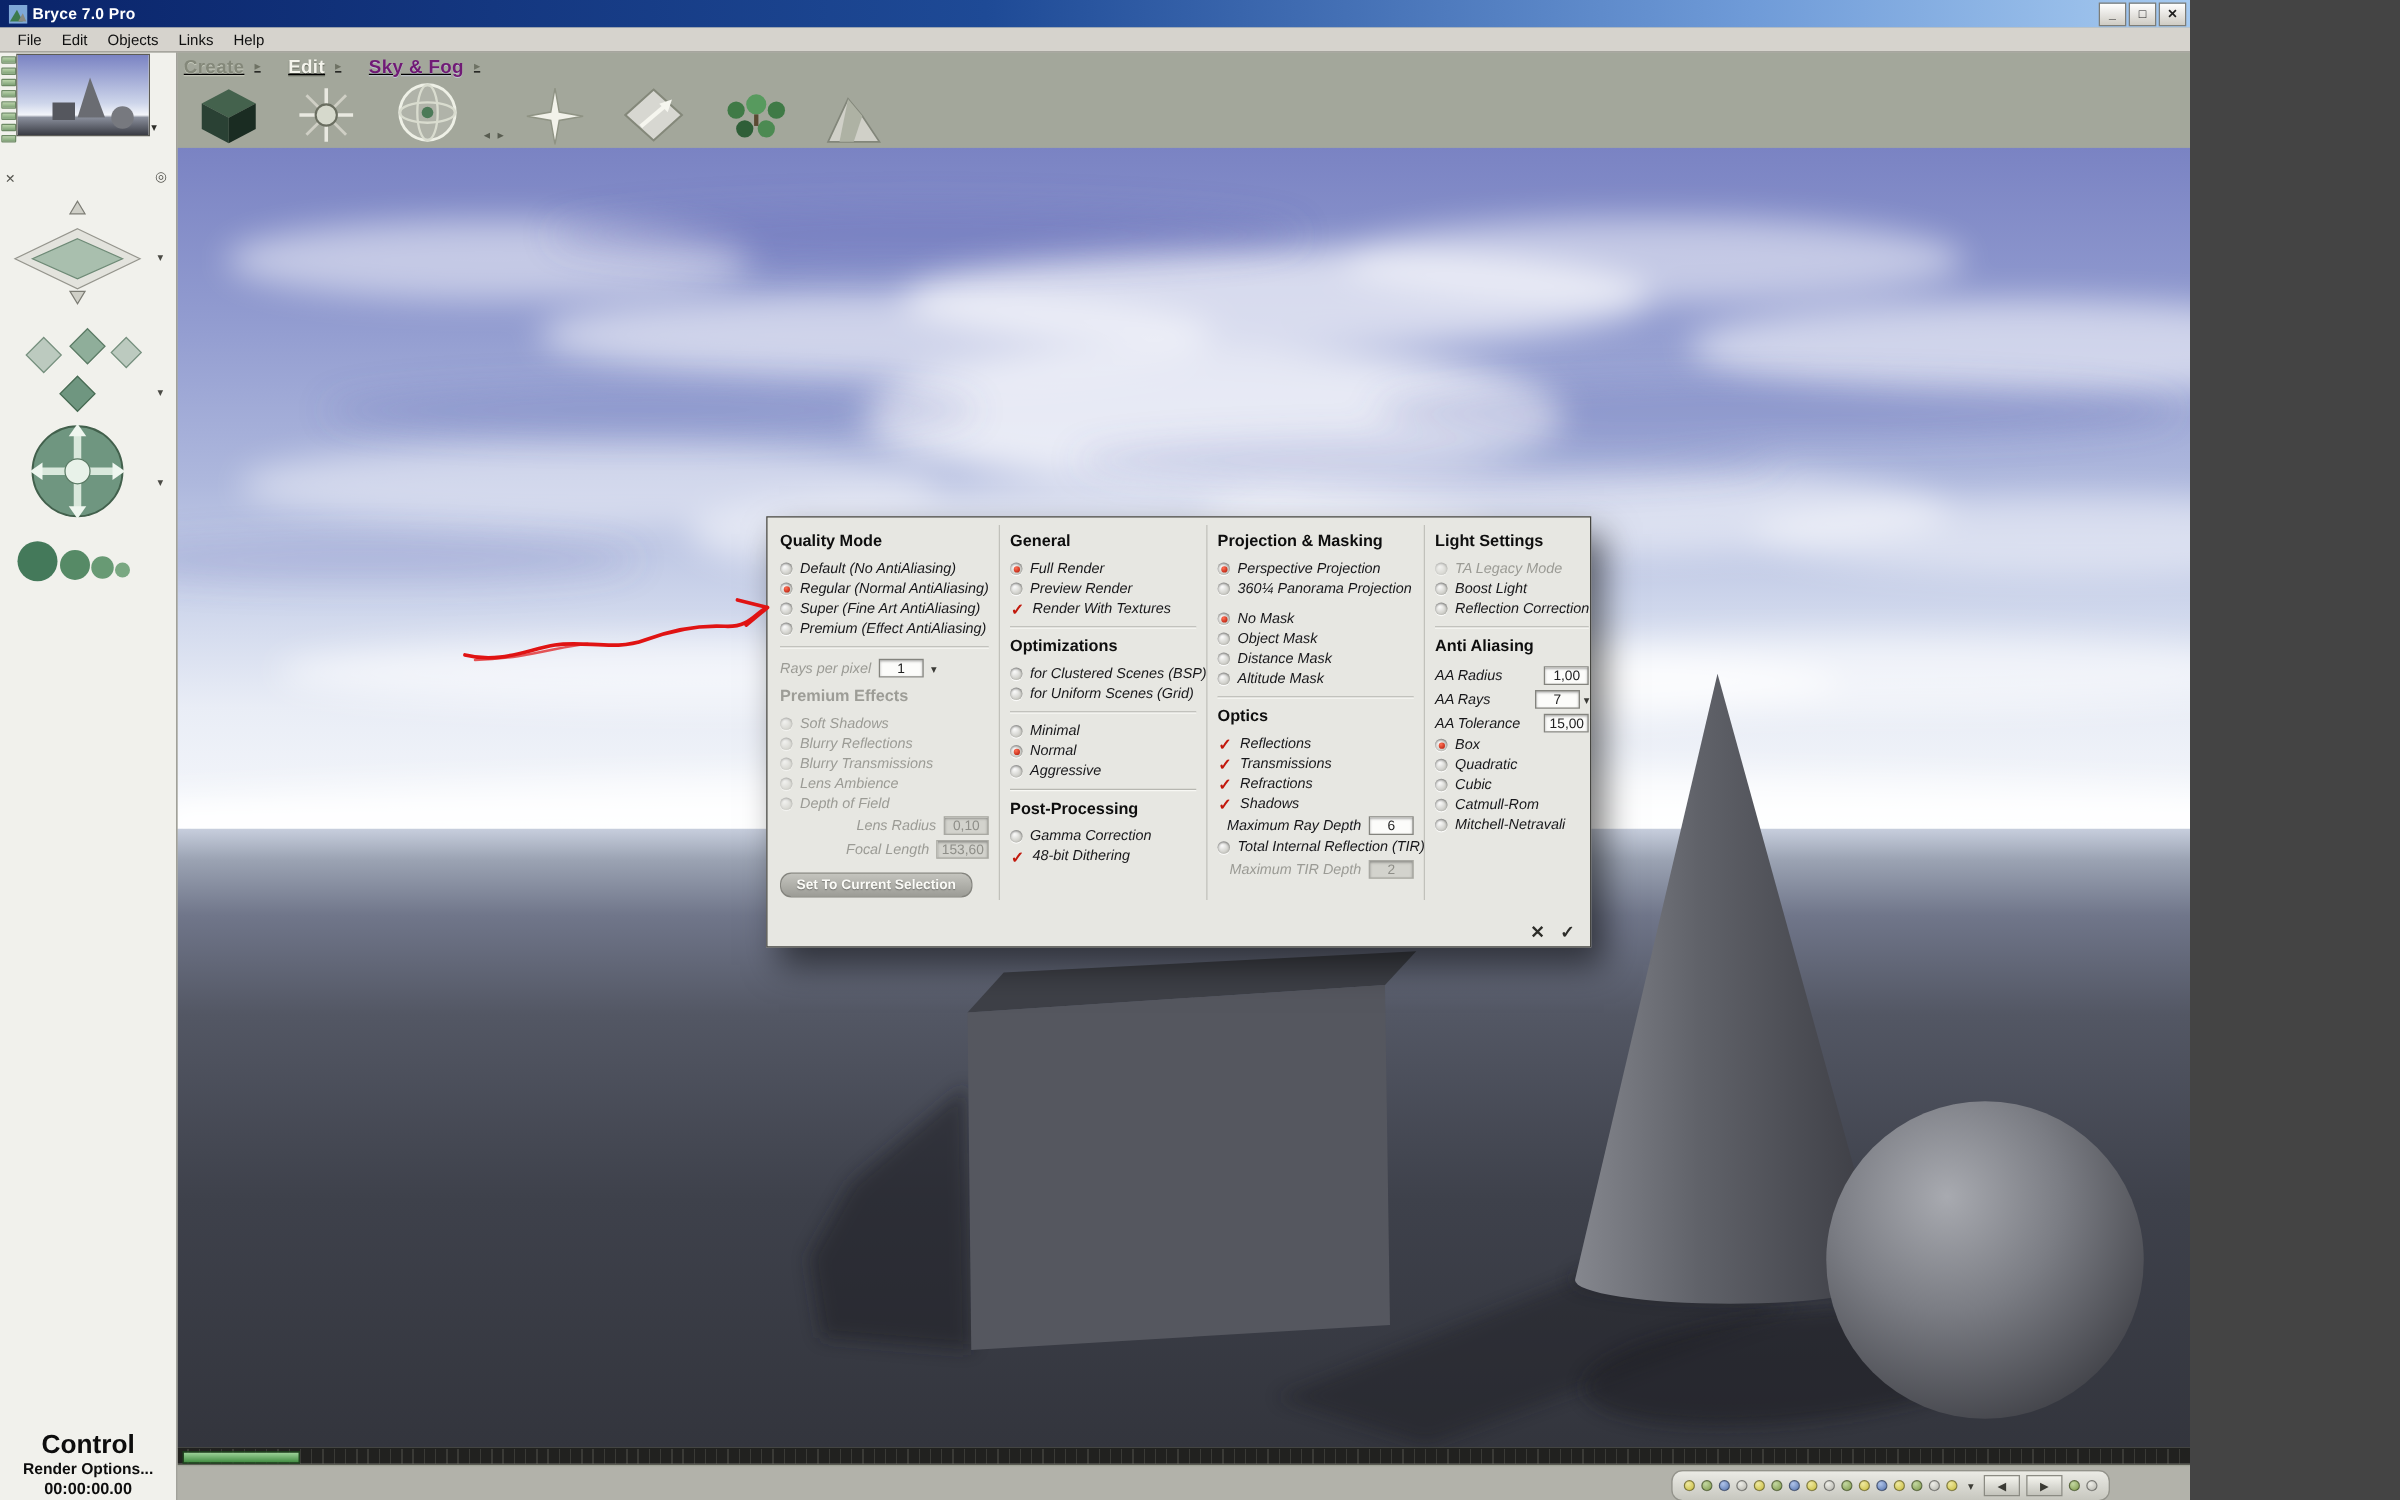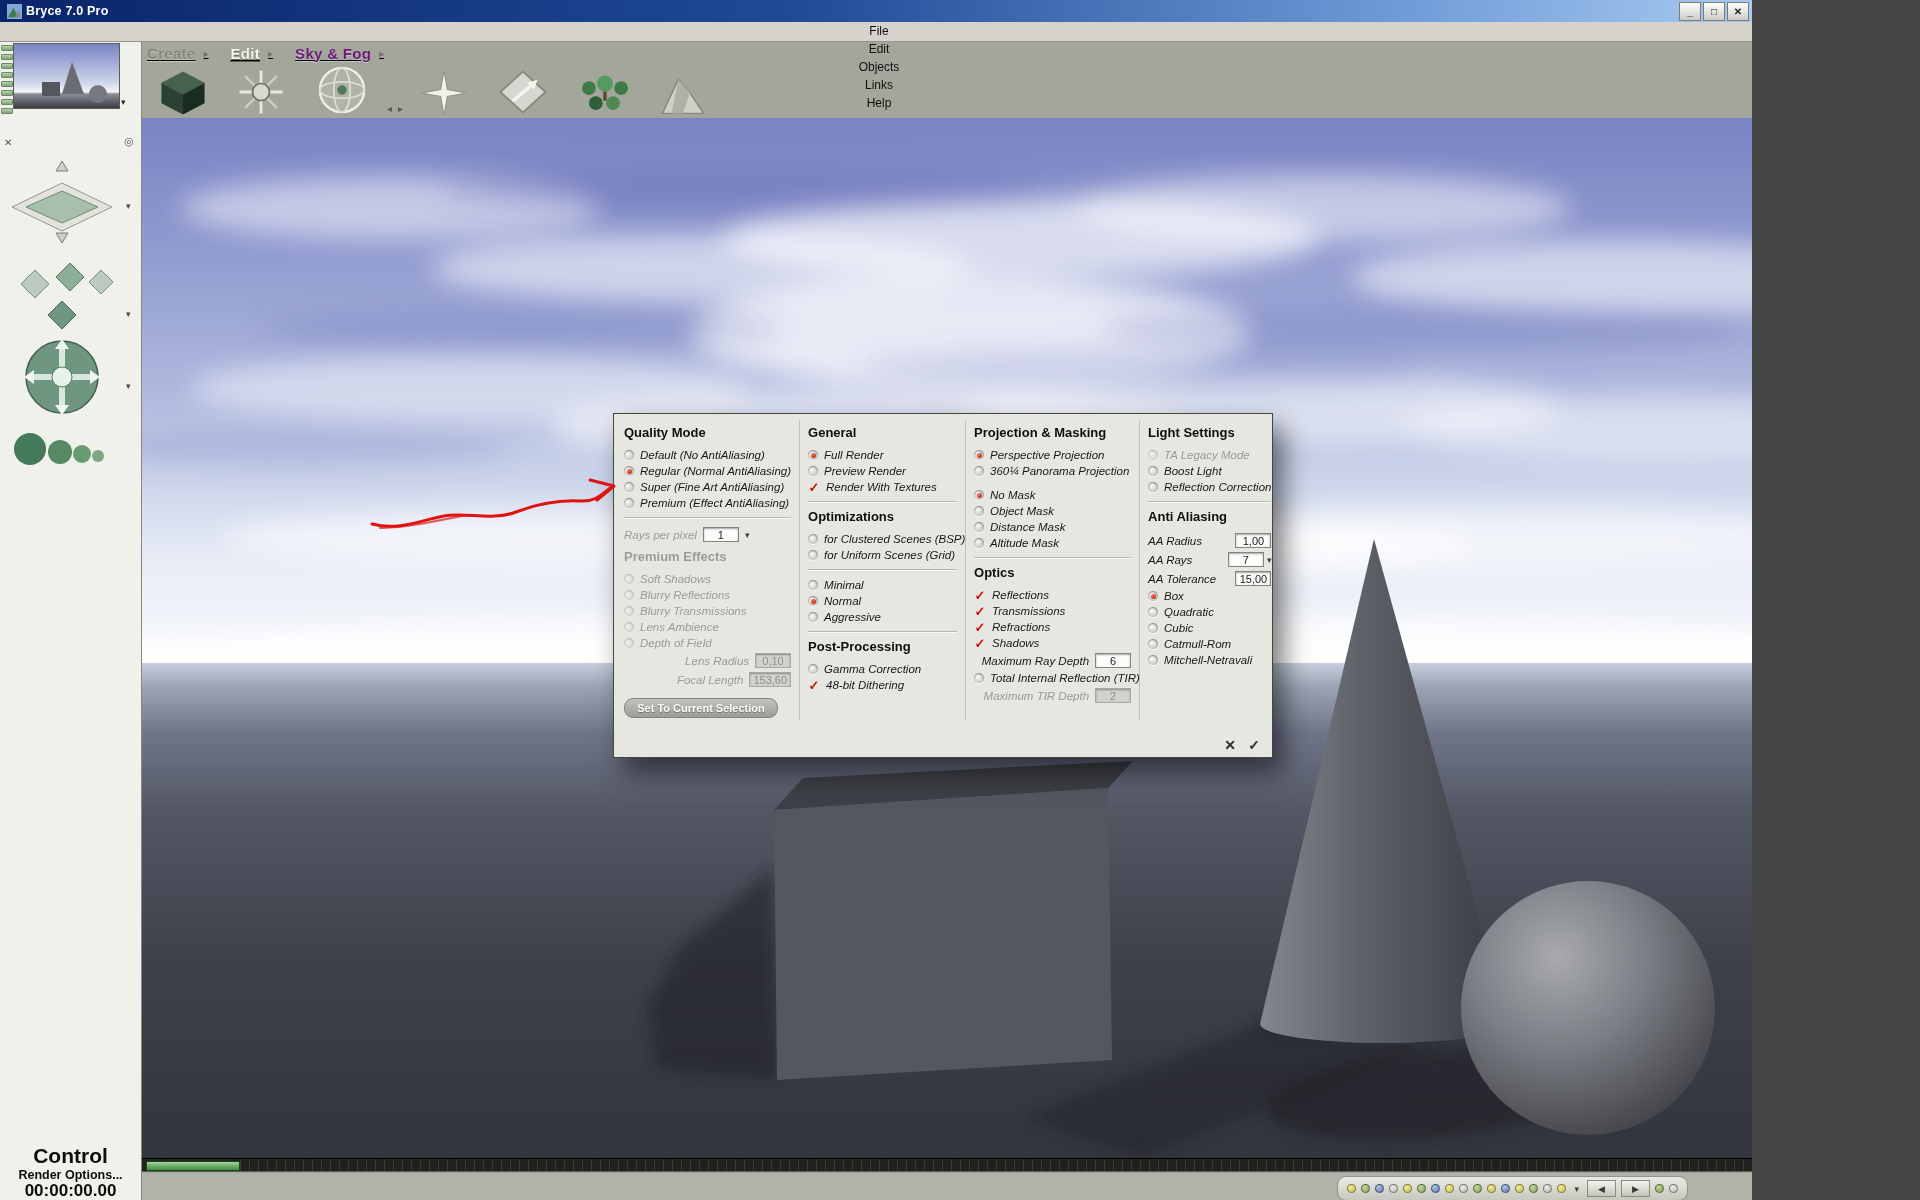--- a/index.html
+++ b/index.html
@@ -9,21 +9,21 @@
   
   #titlebar{position:absolute;left:0;top:0;right:0;height:22px;
     background:linear-gradient(90deg,#0a246a 0%,#1e4a96 45%,#6f9bd8 80%,#a6caf0 100%);
     display:flex;align-items:center;padding:0 3px;color:#fff;z-index:30;}
   #titlebar .app-ico{width:15px;height:15px;margin:0 4px;flex:none;}
   .title-text{font-size:12.5px;font-weight:bold;letter-spacing:.2px;}
   .winbtns{margin-left:auto;display:flex;gap:2px;}
   .winbtn{width:20px;height:17px;background:linear-gradient(#fefefe,#cfccc4);border:1px solid #7d7d77;
     font-size:10px;font-weight:bold;color:#1c1c1c;display:flex;align-items:center;justify-content:center;cursor:pointer;}
   #menubar{position:absolute;left:0;top:22px;right:0;height:19px;background:#d6d3cd;border-bottom:1px solid #96968e;
-    display:flex;align-items:center;padding-left:6px;z-index:30;flex-direction:column;}
+    display:flex;align-items:center;padding-left:6px;z-index:30;}
   .menu-item{font-size:12px;color:#101010;padding:2px 8px;cursor:pointer;}
 
   
   #toolbar{position:absolute;left:141px;top:42px;right:0;height:76px;background:#a3a79b;z-index:10;}
   #tabs{position:absolute;left:6px;top:1px;display:flex;align-items:center;gap:8px;height:20px;text-decoration:underline;}
   .tab{font-size:15px;font-weight:bold;cursor:pointer;letter-spacing:.3px;}
   .tab.create{color:#84887a;text-shadow:0 1px 0 #c6cabc;}
   .tab.edit{color:#f4f4ec;text-shadow:0 1px 1px #5a5e52;}
   .tab.skyfog{color:#701a75;text-shadow:0 1px 0 #c0c4ce;}
   .tab-arrow{font-size:10px;color:#6e territory;}
@@ -38,21 +38,21 @@
   .membar{width:10px;height:4px;background:linear-gradient(#b9d3a9,#7fA277);border:1px solid #6d8a64;border-radius:1px;cursor:pointer;}
   #preview{position:absolute;left:13px;top:2px;width:105px;height:64px;border:1px solid #5c5c56;cursor:pointer;}
   .preview-dd{position:absolute;left:121px;top:56px;font-size:9px;color:#2e2e2a;cursor:pointer;}
   .sb-close{position:absolute;left:4px;top:96px;font-size:10px;color:#55554f;cursor:pointer;}
   .sb-target{position:absolute;left:124px;top:94px;font-size:11px;color:#55554f;cursor:pointer;}
   #palettes{position:absolute;left:0;top:108px;}
   .pal-dd{position:absolute;font-size:9px;color:#4a4a44;cursor:pointer;}
   #statusblock{position:absolute;left:0;bottom:2px;width:141px;text-align:center;color:#0d0d0d;}
   #statusblock .ctl{font-size:21px;font-weight:bold;line-height:24px;}
   #statusblock .sts{font-size:12.5px;font-weight:bold;line-height:15px;}
-  #statusblock .tme{font-size:17px;font-weight:bold;line-height:15px;}
+  #statusblock .tme{font-size:13px;font-weight:bold;line-height:15px;}
 
   
   #viewport{position:absolute;left:141px;top:118px;width:1751px;height:1040px;z-index:1;}
   #viewport svg{display:block;}
 
   
   #rightstrip{position:absolute;left:1892px;top:118px;width:28px;bottom:0;display:flex;flex-direction:column;
     align-items:center;gap:13px;padding-top:678px;box-sizing:border-box;z-index:10;}
   .rtool{font-size:13px;line-height:13px;color:#3d3d37;text-shadow:0 1px 0 #cfcfc7;cursor:pointer;}
 

